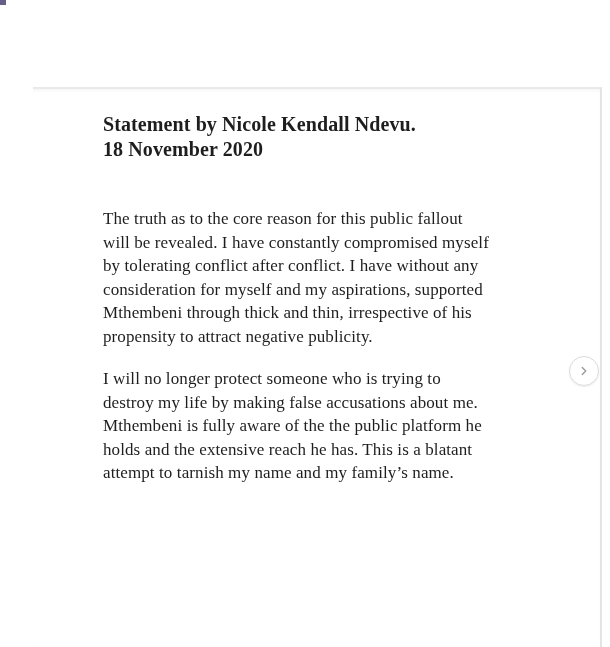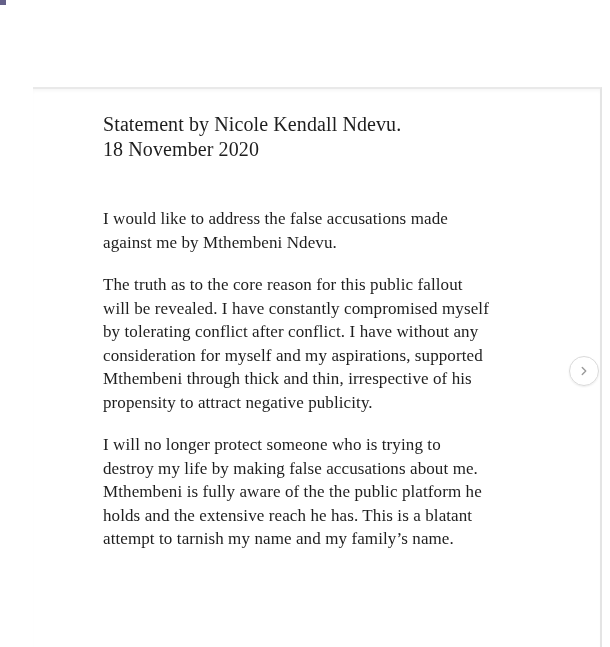--- a/index.html
+++ b/index.html
@@ -33,21 +33,21 @@
   .content {
     position: absolute;
     left: 70px;
     top: 23px;
     width: 482px;
     color: #1e1e1e;
   }
   .statement-title {
     font-size: 20px;
     line-height: 25px;
-    font-weight: normal;
+    font-weight: bold;
     white-space: pre-line;
     margin: 0 0 45px 0;
     letter-spacing: 0.1px;
   }
   .statement-paragraph {
     font-size: 17px;
     line-height: 23.5px;
     white-space: pre-line;
     margin: 0 0 19px 0;
     letter-spacing: 0.1px;
@@ -78,22 +78,20 @@
 <body>
 
 <div class="page">
 
   <div class="corner-mark"></div>
 
   <div class="card">
     <div class="content">
       <div class="statement-title">Statement by Nicole Kendall Ndevu.
 18 November 2020</div>
-      <p class="statement-paragraph">I would like to address the false accusations made
-against me by Mthembeni Ndevu.</p>
       <p class="statement-paragraph">The truth as to the core reason for this public fallout
 will be revealed. I have constantly compromised myself
 by tolerating conflict after conflict. I have without any
 consideration for myself and my aspirations, supported
 Mthembeni through thick and thin, irrespective of his
 propensity to attract negative publicity.</p>
       <p class="statement-paragraph">I will no longer protect someone who is trying to
 destroy my life by making false accusations about me.
 Mthembeni is fully aware of the the public platform he
 holds and the extensive reach he has. This is a blatant

